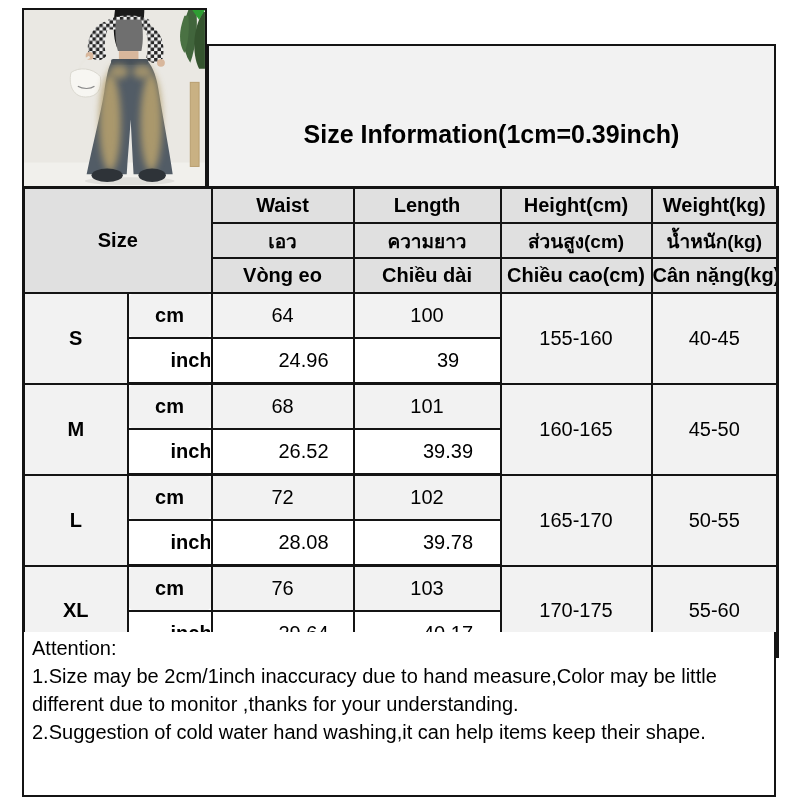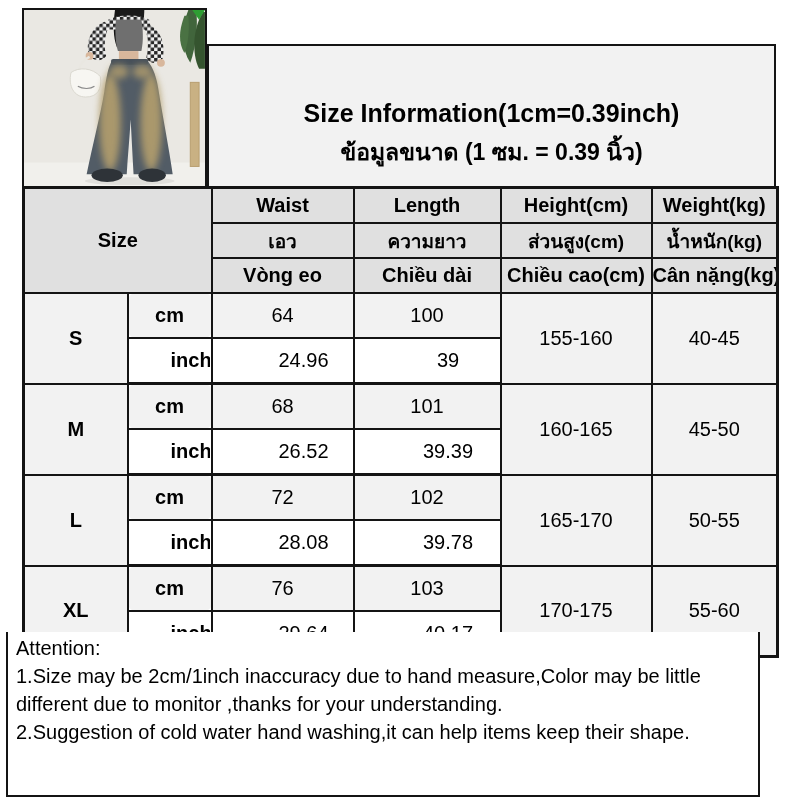--- a/index.html
+++ b/index.html
@@ -35,21 +35,21 @@
   td.size-big{
     background:#e0e0e0;font-size:40px;font-weight:bold;
   }
   tr.row-cm td{height:43px;background:#f2f2f2;}
   tr.row-inch td{height:43px;background:#ffffff;padding-left:42px;}
   td.size-letter{background:#e0e0e0;font-weight:bold;font-size:22px;border-bottom-width:3px;}
   td.unit{font-weight:bold;border-radius:8px;}
   td.range{background:#f2f2f2;}
   tr.group-end td{border-bottom-width:3px;}
   .attention-box{
-    position:absolute;left:6px;top:632px;width:754px;height:165px;
+    position:absolute;left:22px;top:632px;width:754px;height:165px;
     border:2px solid #141414;border-top:none;box-sizing:border-box;
     background:#fff;padding:3px 10px 0 8px;
   }
   .attention-heading{font-size:20px;line-height:1.35;}
   .attention-item{font-size:20px;line-height:1.4;}
 </style>
 </head>
 <body>
 
 <div class="photo-box">
@@ -102,21 +102,20 @@
 
     <ellipse cx="85" cy="169" rx="16" ry="7" fill="#2e3338"></ellipse>
     <ellipse cx="131" cy="169" rx="14" ry="7" fill="#2e3338"></ellipse>
 
     <polygon points="172,0 185,0 179,10" fill="#2e9e33"></polygon>
   </svg>
 </div>
 
 <div class="title-box">
   <div class="title-en">Size Information(1cm=0.39inch)</div>
-  <div class="title-th">ข้อมูลขนาด (1 ซม. = 0.39 นิ้ว)</div>
 </div>
 
 <table class="size-table">
   <colgroup>
     <col style="width:104px">
       <col style="width:84px">
       <col style="width:142px">
     <col style="width:147px">
       <col style="width:151px">
       <col style="width:126px">

